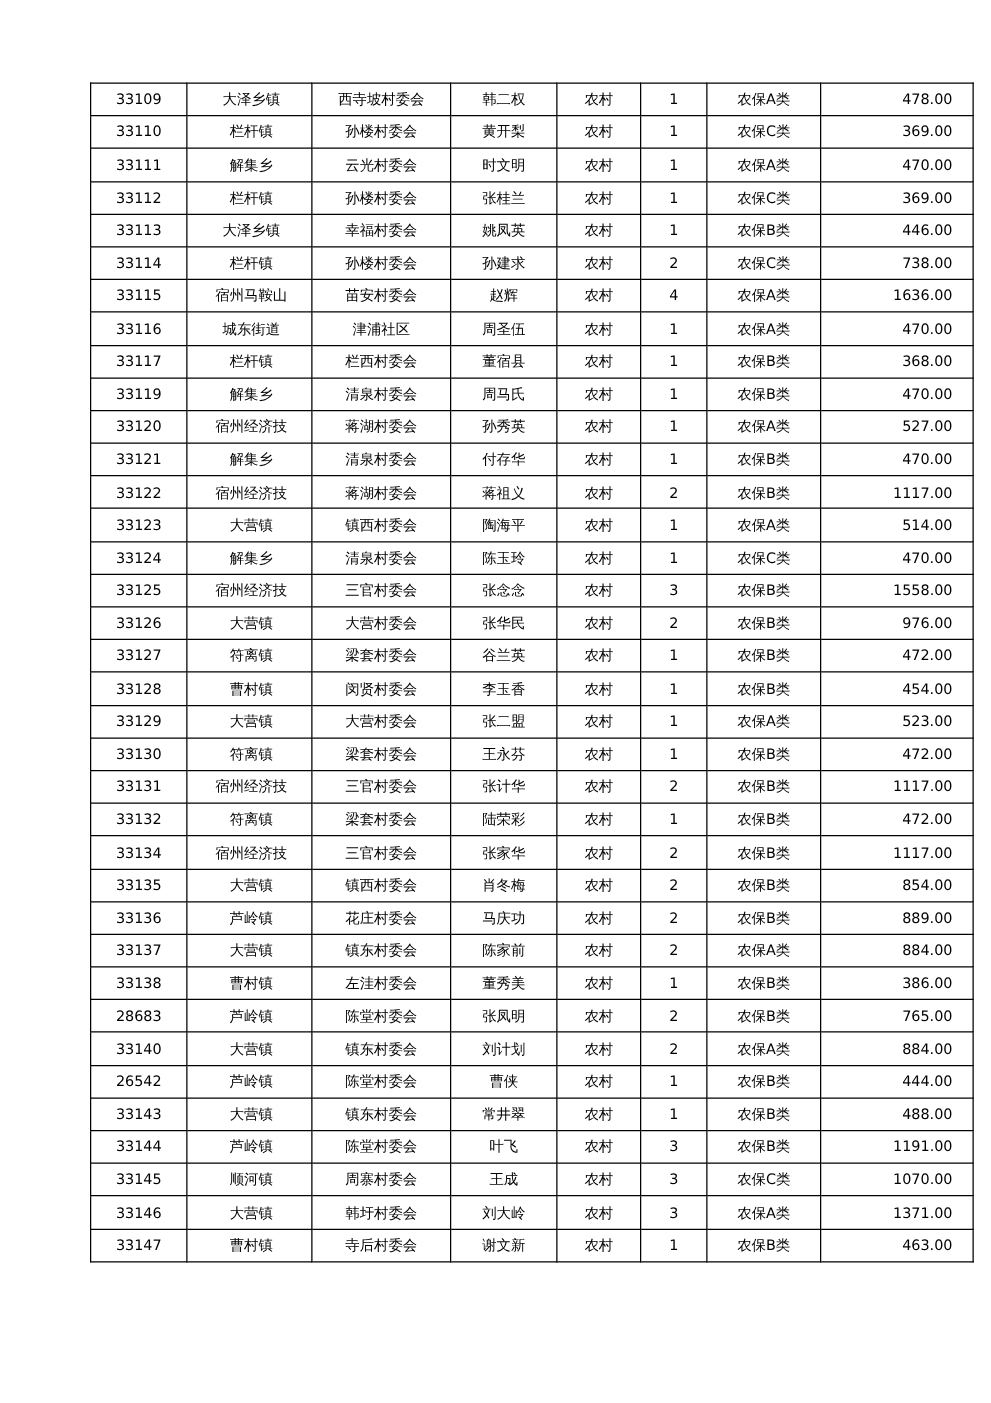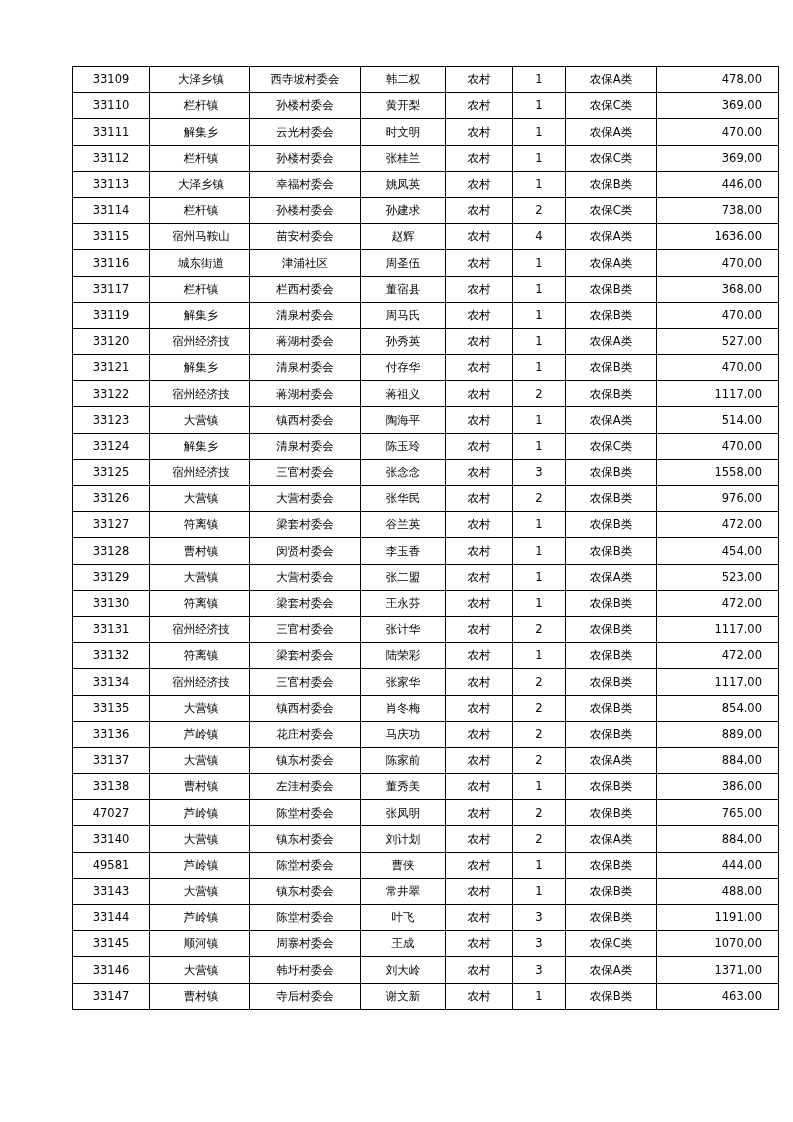--- a/index.html
+++ b/index.html
@@ -325,41 +325,41 @@
           <td class="c-id">33138</td>
           <td class="c-town">曹村镇</td>
           <td class="c-vill">左洼村委会</td>
           <td class="c-name">董秀美</td>
           <td class="c-type">农村</td>
           <td class="c-num">1</td>
           <td class="c-cat">农保B类</td>
           <td class="c-amount">386.00</td>
         </tr>
         <tr>
-          <td class="c-id">47027</td>
+          <td class="c-id">28683</td>
           <td class="c-town">芦岭镇</td>
           <td class="c-vill">陈堂村委会</td>
           <td class="c-name">张凤明</td>
           <td class="c-type">农村</td>
           <td class="c-num">2</td>
           <td class="c-cat">农保B类</td>
           <td class="c-amount">765.00</td>
         </tr>
         <tr>
           <td class="c-id">33140</td>
           <td class="c-town">大营镇</td>
           <td class="c-vill">镇东村委会</td>
           <td class="c-name">刘计划</td>
           <td class="c-type">农村</td>
           <td class="c-num">2</td>
           <td class="c-cat">农保A类</td>
           <td class="c-amount">884.00</td>
         </tr>
         <tr>
-          <td class="c-id">49581</td>
+          <td class="c-id">26542</td>
           <td class="c-town">芦岭镇</td>
           <td class="c-vill">陈堂村委会</td>
           <td class="c-name">曹侠</td>
           <td class="c-type">农村</td>
           <td class="c-num">1</td>
           <td class="c-cat">农保B类</td>
           <td class="c-amount">444.00</td>
         </tr>
         <tr>
           <td class="c-id">33143</td>

